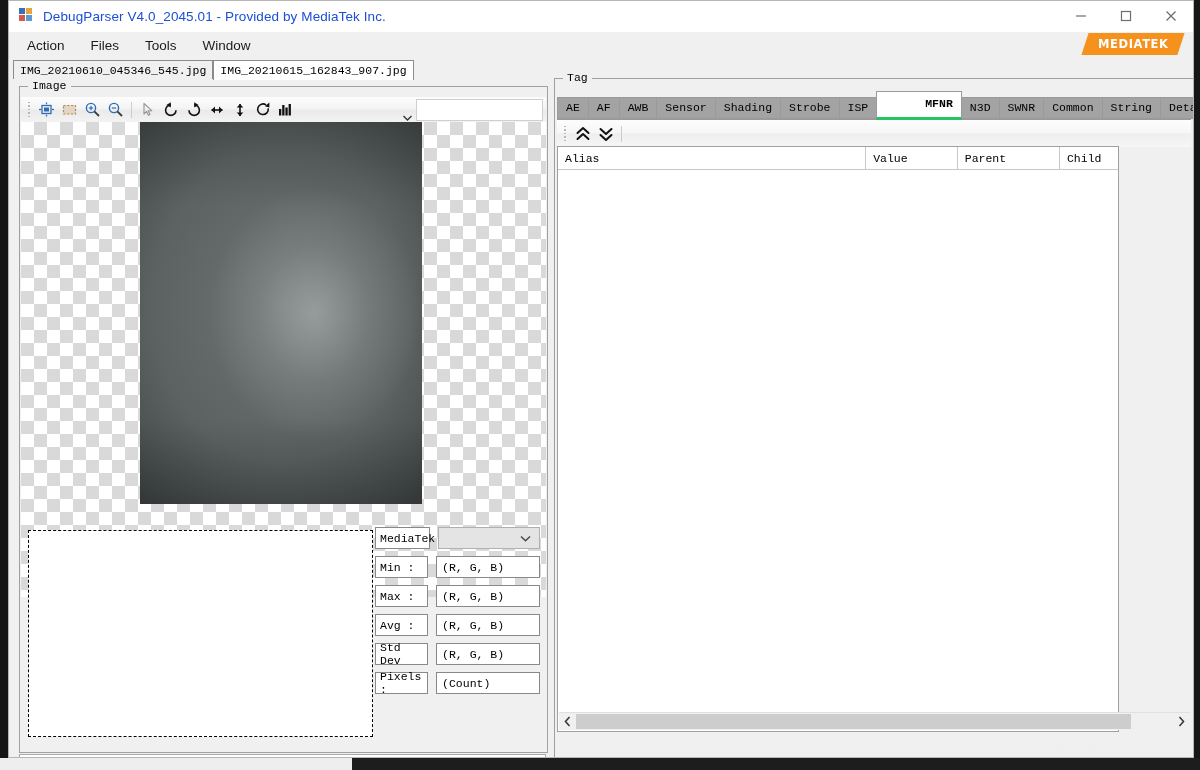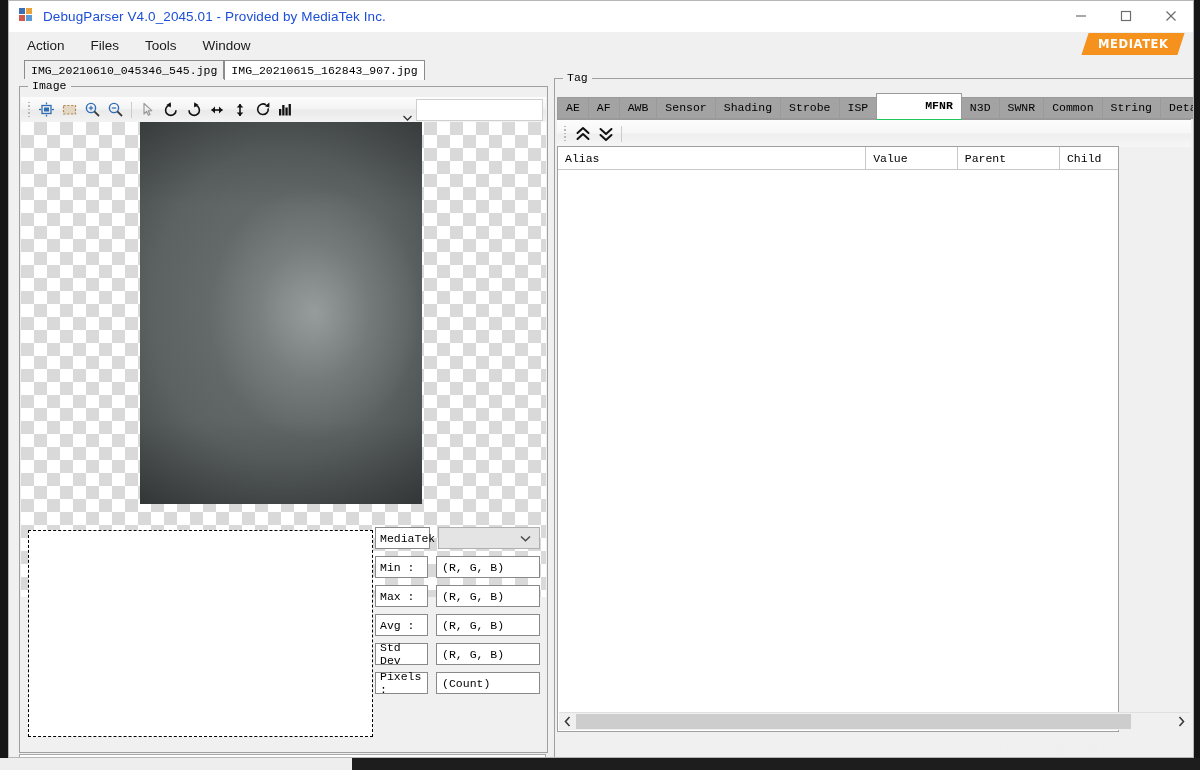--- a/index.html
+++ b/index.html
@@ -50,21 +50,21 @@
     transform:skewX(-18deg);
     display:flex;align-items:center;justify-content:center;
   }
   .mtk-logo span{
     transform:skewX(18deg);
     color:#ffffff;font-size:11.5px;font-weight:bold;letter-spacing:.6px;
     font-family:"DejaVu Sans",sans-serif;
   }
   
   .filetabs{
-    height:20px;background:#f0f0f0;position:relative;padding-left:15px;
+    height:20px;background:#f0f0f0;position:relative;padding-left:4px;
     display:flex;align-items:flex-end;
   }
   .ftab{
     font-family:"Liberation Mono",monospace;
     font-size:11.5px;color:#000;
     padding:3px 6px 2px 6px;
     border:1px solid #8c8c8c;border-bottom:none;
     background:#f0f0f0;
     line-height:13px;white-space:nowrap;
     position:relative;
@@ -151,21 +151,21 @@
     position:absolute;left:2px;top:18px;height:22px;display:flex;align-items:flex-end;
   }
   .ttab{
     font-family:"Liberation Mono",monospace;font-size:11.5px;color:#000;
     height:20px;line-height:20px;padding:0 8px;
     border:1px solid #9a9a9a;border-bottom:1px solid #9a9a9a;
     background:#a3a3a3;white-space:nowrap;margin-right:-1px;
   }
   .ttab.active{
     background:#ffffff;font-weight:bold;height:25px;line-height:24px;
-    border-bottom:1px solid #22c55e;margin-bottom:-1px;z-index:4;position:relative;padding-left:48px;
+    border-bottom:3px solid #22c55e;margin-bottom:-1px;z-index:4;position:relative;padding-left:48px;
   }
   .tagbar{
     position:absolute;left:2px;top:40px;width:634px;height:27px;
     background:linear-gradient(to bottom,#fdfdfd 0%,#f6f6f6 48%,#eeeeee 52%,#f6f6f6 100%);
     border-top:1px solid #9a9a9a;
     display:flex;align-items:center;
   }
   .searchwrap{position:absolute;right:6px;top:3px;display:flex;align-items:center;}
   .search-input{
     width:203px;height:21px;border:1px solid #7a7a7a;background:#ffffff;

